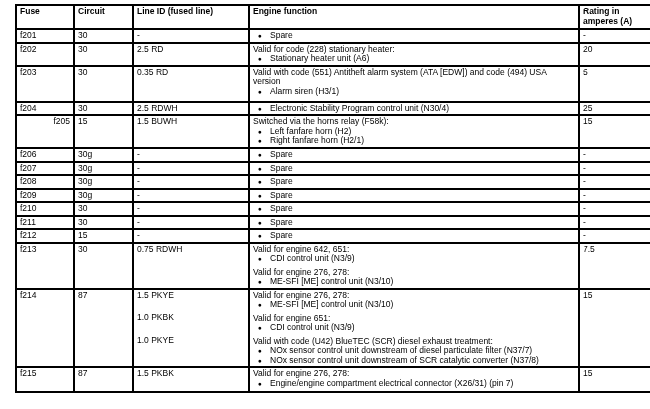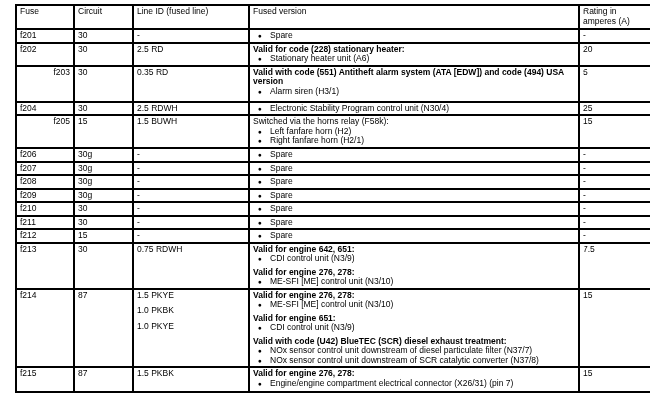--- a/index.html
+++ b/index.html
@@ -25,67 +25,67 @@
     border: 2px solid #000;
     vertical-align: top;
     padding: 1px 3px;
     font-size: 8.5px;
     line-height: 9.5px;
     text-align: left;
     overflow: hidden;
     word-wrap: break-word;
   }
   .fuse-table th {
-    font-weight: normal;
+    font-weight: bold;
     height: 20px;
   }
   .col-fuse    { width: 50px; }
   .col-circuit { width: 51px; }
   .col-line_id { width: 108px; }
   .col-function{ width: 322px; }
   .col-rating  { width: 64px; border-radius: 10px; }
 
   
-  .fn-header { font-weight: bold; }
+  .fn-header { font-weight: normal; }
   .fn-header:not(:first-child),
   .fn-plain:not(:first-child) { margin-top: 4px; }
   .fn-bullet {
     display: flex;
     padding-left: 5px;
   }
   .fn-bullet .dot {
     flex: none;
     width: 12px;
     font-size: 6.5px;
     line-height: 9.5px;
   }
   .fn-bullet .fn-text { flex: 1; }
 
   
   td.multi { padding-top: 1px; }
-  td.multi .line-id-item + .line-id-item { margin-top: 6px; }
+  td.multi .line-id-item + .line-id-item { margin-top: 13px; }
 
   
-  tbody tr:nth-child(3)  td:first-child { height: 32px; text-align: right; } 
+  tbody tr:nth-child(3)  td:first-child { height: 32px; } 
   tbody tr:nth-child(5)  td:first-child { height: 29px; text-align: right; } 
   tbody tr:nth-child(13) td:first-child { height: 40px; margin-left: 8px; } 
   tbody tr:nth-child(14) td:first-child { height: 67px; } 
   tbody tr:nth-child(15) td:first-child { height: 21px; } 
 </style>
 </head>
 <body>
 
 <div class="page">
   <table class="fuse-table">
     <thead>
       <tr>
           <th class="col-fuse">Fuse</th>
           <th class="col-circuit">Circuit</th>
           <th class="col-line_id">Line ID (fused line)</th>
-          <th class="col-function">Fused version</th>
+          <th class="col-function">Engine function</th>
           <th class="col-rating">Rating in amperes (A)</th>
         </tr>
     </thead>
     <tbody>
         <tr>
           <td class="col-fuse">f201</td>
           <td class="col-circuit">30</td>
           <td class="col-line_id">
             <div class="line-id-item">-</div>
           </td>

